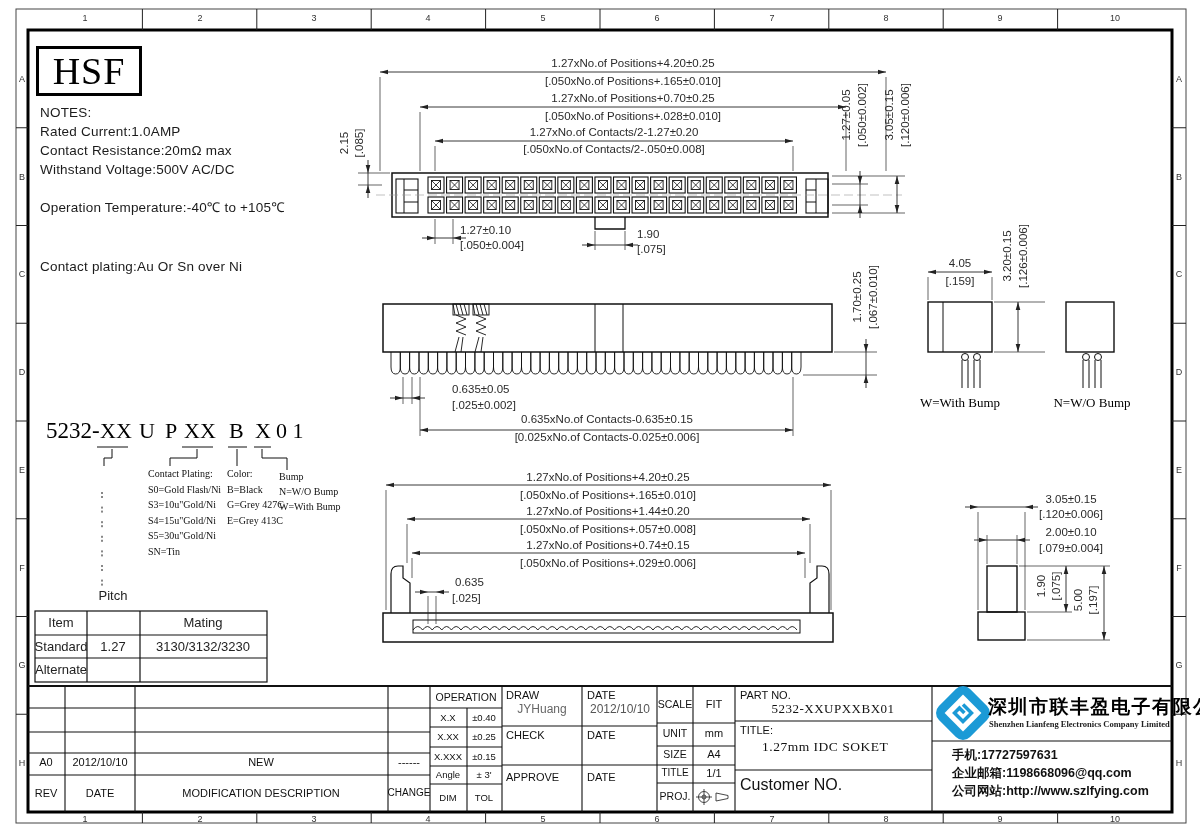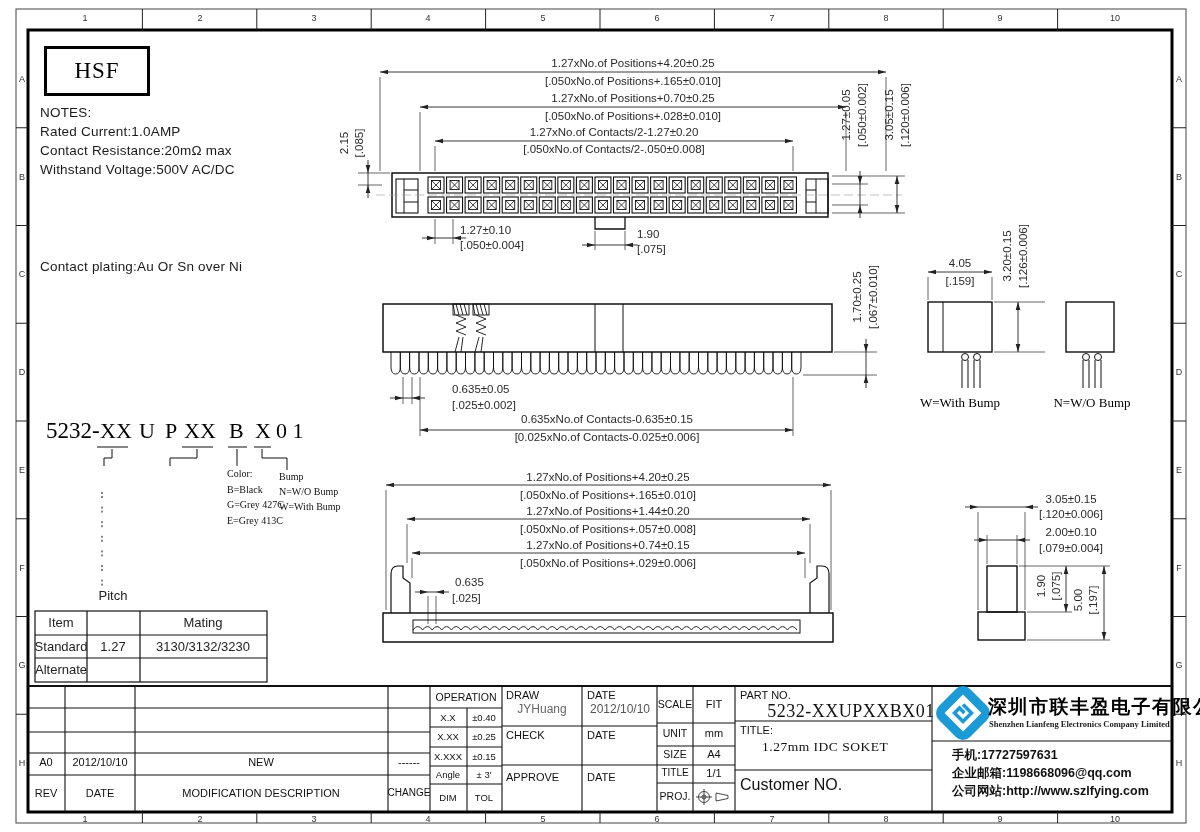--- a/index.html
+++ b/index.html
@@ -7,23 +7,23 @@
          font-family:"Liberation Sans",sans-serif;color:#1c1c1c;}
   #gfx{position:absolute;left:0;top:0;}
   .dim{position:absolute;font-size:11.5px;line-height:13px;color:#2a2a2a;white-space:nowrap;}
   .c{transform:translateX(-50%);}
   .v{transform:translate(-50%,-50%) rotate(-90deg);}
   .bg{background:#fff;padding:0 3px;}
   .fnum{position:absolute;font-size:9px;color:#333;transform:translateX(-50%);}
   .flet{position:absolute;font-size:9px;color:#333;transform:translate(-50%,-50%);}
   .notes{position:absolute;font-size:13.5px;line-height:19px;letter-spacing:.2px;color:#1b1b1b;white-space:nowrap;}
   .ser{font-family:"Liberation Serif",serif;}
-  .hsf{position:absolute;left:44px;top:46px;width:100px;height:44px;border:3px solid #000;
+  .hsf{position:absolute;left:36px;top:46px;width:100px;height:44px;border:3px solid #000;
        display:flex;align-items:center;justify-content:center;font-family:"Liberation Serif",serif;
-       font-size:23px;color:#000;letter-spacing:1px;}
+       font-size:38px;color:#000;letter-spacing:1px;}
   .ord-title{position:absolute;left:46px;top:384px;font-family:"Liberation Serif",serif;
        font-size:27px;font-weight:bold;font-style:italic;color:#000;white-space:nowrap;}
   .pn{position:absolute;top:418px;font-family:"Liberation Serif",serif;font-size:22px;color:#000;white-space:nowrap;}
   .ocol{position:absolute;font-family:"Liberation Serif",serif;font-size:10px;color:#111;white-space:nowrap;}
   .tb{position:absolute;font-size:11px;color:#111;white-space:nowrap;}
   .tbs{font-size:9.5px;}
   .vw{position:absolute;font-family:"Liberation Serif",serif;font-size:13px;color:#000;
       transform:translateX(-50%);white-space:nowrap;}
   .cell{position:absolute;font-size:13px;color:#222;transform:translateX(-50%);white-space:nowrap;}
   .cn{position:absolute;left:988px;top:694px;font-size:19px;font-weight:bold;color:#000;letter-spacing:1.5px;white-space:nowrap;}
@@ -453,20 +453,21 @@
   <div class="flet" style="left:1179px;top:470px">E</div>
   <div class="flet" style="left:1179px;top:568px">F</div>
   <div class="flet" style="left:1179px;top:665px">G</div>
   <div class="flet" style="left:1179px;top:763px">H</div>
 
   <div class="hsf">HSF</div>
   <div class="notes" style="left:40px;top:103px">NOTES:</div>
   <div class="notes" style="left:40px;top:122px">Rated Current:1.0AMP</div>
   <div class="notes" style="left:40px;top:141px">Contact Resistance:20mΩ max</div>
   <div class="notes" style="left:40px;top:160px">Withstand Voltage:500V AC/DC</div>
+  <div class="notes" style="left:40px;top:198px">Operation Temperature:-40℃ to +105℃</div>
   <div class="notes" style="left:40px;top:257px">Contact plating:Au Or Sn over Ni</div>
 
   <div class="dim c" style="left:633px;top:57px">1.27xNo.of Positions+4.20±0.25</div>
   <div class="dim c" style="left:633px;top:75px">[.050xNo.of Positions+.165±0.010]</div>
   <div class="dim c" style="left:633px;top:92px">1.27xNo.of Positions+0.70±0.25</div>
   <div class="dim c" style="left:633px;top:110px">[.050xNo.of Positions+.028±0.010]</div>
   <div class="dim c" style="left:614px;top:126px">1.27xNo.of Contacts/2-1.27±0.20</div>
   <div class="dim c" style="left:614px;top:143px">[.050xNo.of Contacts/2-.050±0.008]</div>
   <div class="dim v" style="left:344px;top:143px">2.15</div>
   <div class="dim v" style="left:359px;top:143px">[.085]</div>
@@ -513,20 +514,28 @@
 
   <div class="pn ser" style="left:46px;font-size:23px">5232-</div>
   <div class="pn" style="left:100px">XX</div>
   <div class="pn" style="left:139px">U</div>
   <div class="pn" style="left:165px">P</div>
   <div class="pn" style="left:184px">XX</div>
   <div class="pn" style="left:229px">B</div>
   <div class="pn" style="left:255px">X</div>
   <div class="pn" style="left:276px">0 1</div>
 
+  <div class="ocol" style="left:148px;top:466px;line-height:15.5px">
+    <div>Contact Plating:</div>
+    <div>S0=Gold Flash/Ni</div>
+    <div>S3=10u"Gold/Ni</div>
+    <div>S4=15u"Gold/Ni</div>
+    <div>S5=30u"Gold/Ni</div>
+    <div>SN=Tin</div>
+  </div>
   <div class="ocol" style="left:227px;top:466px;line-height:15.5px">
     <div>Color:</div>
     <div>B=Black</div>
     <div>G=Grey 427C</div>
     <div>E=Grey 413C</div>
   </div>
   <div class="ocol" style="left:279px;top:469px;line-height:15px">
     <div>Bump</div>
     <div>N=W/O Bump</div>
     <div>W=With Bump</div>
@@ -574,21 +583,21 @@
   <div class="tb c" style="left:714px;top:698px">FIT</div>
   <div class="tb c" style="left:675px;top:727px;font-size:10.5px">UNIT</div>
   <div class="tb c" style="left:714px;top:727px">mm</div>
   <div class="tb c" style="left:675px;top:748px;font-size:10.5px">SIZE</div>
   <div class="tb c" style="left:714px;top:748px">A4</div>
   <div class="tb c" style="left:675px;top:767px;font-size:10px">TITLE</div>
   <div class="tb c" style="left:714px;top:767px">1/1</div>
   <div class="tb c" style="left:675px;top:790px;font-size:10.5px">PROJ.</div>
 
   <div class="tb" style="left:740px;top:689px">PART NO.</div>
-  <div class="tb c ser" style="left:851px;top:701px;font-size:18px;letter-spacing:.5px">5232-XXUPXXBX01</div>
+  <div class="tb c ser" style="left:833px;top:701px;font-size:13px;letter-spacing:.5px">5232-XXUPXXBX01</div>
   <div class="tb" style="left:740px;top:724px">TITLE:</div>
   <div class="tb ser" style="left:762px;top:739px;font-size:13.5px;letter-spacing:.5px">1.27mm IDC SOKET</div>
   <div class="tb" style="left:740px;top:776px;font-size:16px">Customer NO.</div>
 
   <div class="cn">深圳市联丰盈电子有限公司</div>
   <div class="en">Shenzhen Lianfeng Electronics Company Limited</div>
   <div class="contact" style="top:747px">手机:17727597631</div>
   <div class="contact" style="top:765px">企业邮箱:1198668096@qq.com</div>
   <div class="contact" style="top:783px">公司网站:http://www.szlfying.com</div>
 </div>

